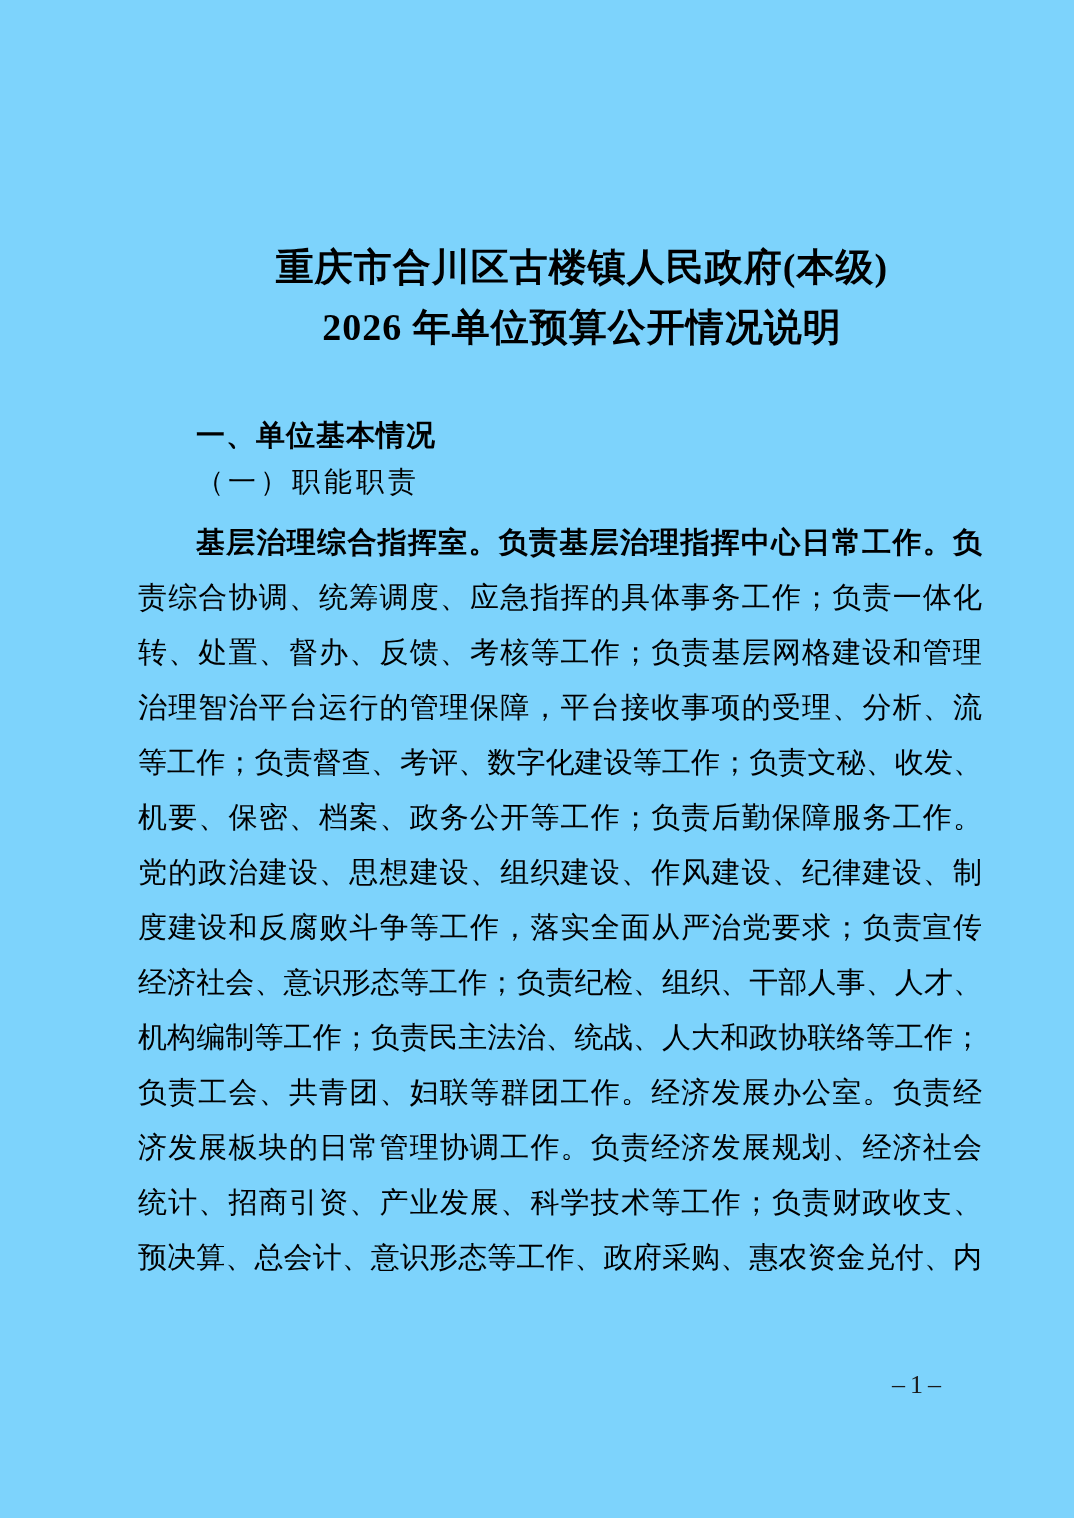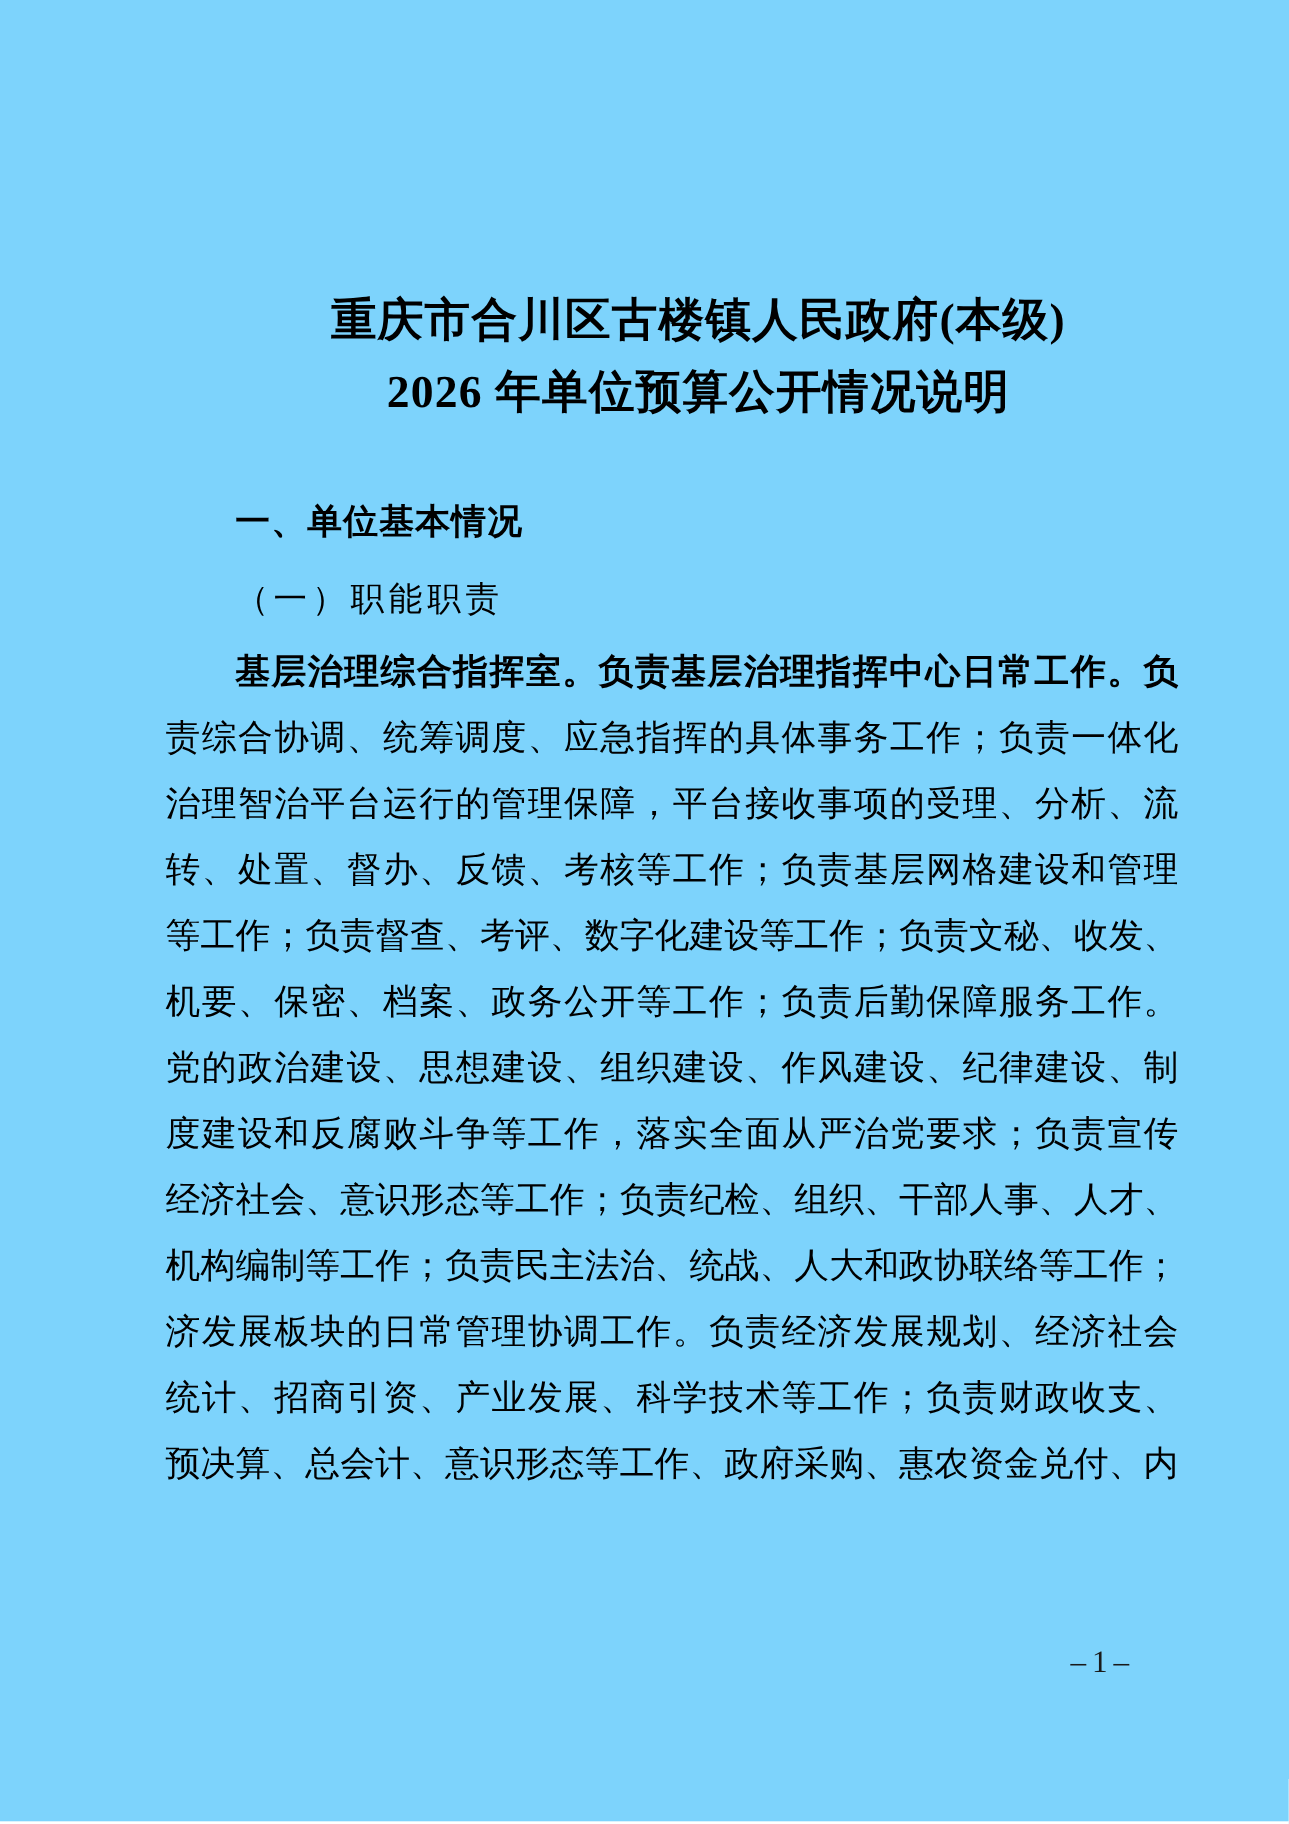--- a/index.html
+++ b/index.html
@@ -32,21 +32,21 @@
   .section-heading {
     margin-top: 62px;
     padding-left: 58px;
     font-family: "Liberation Sans", "DejaVu Sans", sans-serif;
     font-weight: 700;
     font-size: 29px;
     line-height: 32px;
     letter-spacing: 1px;
   }
   .subsection-heading {
-    margin-top: 32px;
+    margin-top: 14px;
     padding-left: 58px;
     font-size: 28px;
     line-height: 34px;
     letter-spacing: 4px;
     font-family: "Liberation Serif", "DejaVu Serif", serif;
   }
   .body-paragraph {
     margin-top: 16px;
     font-size: 29px;
   }
@@ -82,28 +82,29 @@
   </div>
 
   <div class="content">
     <div class="section-heading">一、单位基本情况</div>
 
     <div class="subsection-heading">（一）职能职责</div>
 
     <div class="body-paragraph">
         <div class="body-line indent">基层治理综合指挥室。负责基层治理指挥中心日常工作。负</div>
         <div class="body-line">责综合协调、统筹调度、应急指挥的具体事务工作；负责一体化</div>
+        <div class="body-line">转、处置、督办、反馈、考核等工作；负责基层网格建设和管理</div>
         <div class="body-line">治理智治平台运行的管理保障，平台接收事项的受理、分析、流</div>
-        <div class="body-line">转、处置、督办、反馈、考核等工作；负责基层网格建设和管理</div>
         <div class="body-line">等工作；负责督查、考评、数字化建设等工作；负责文秘、收发、</div>
         <div class="body-line">机要、保密、档案、政务公开等工作；负责后勤保障服务工作。</div>
         <div class="body-line">党的政治建设、思想建设、组织建设、作风建设、纪律建设、制</div>
         <div class="body-line">度建设和反腐败斗争等工作，落实全面从严治党要求；负责宣传</div>
         <div class="body-line">经济社会、意识形态等工作；负责纪检、组织、干部人事、人才、</div>
         <div class="body-line">机构编制等工作；负责民主法治、统战、人大和政协联络等工作；</div>
+        <div class="body-line">负责工会、共青团、妇联等群团工作。经济发展办公室。负责经</div>
         <div class="body-line">济发展板块的日常管理协调工作。负责经济发展规划、经济社会</div>
         <div class="body-line">统计、招商引资、产业发展、科学技术等工作；负责财政收支、</div>
         <div class="body-line">预决算、总会计、意识形态等工作、政府采购、惠农资金兑付、内</div>
       </div>
   </div>
 
   <div class="page-number">–1–</div>
 
 </div>
 

